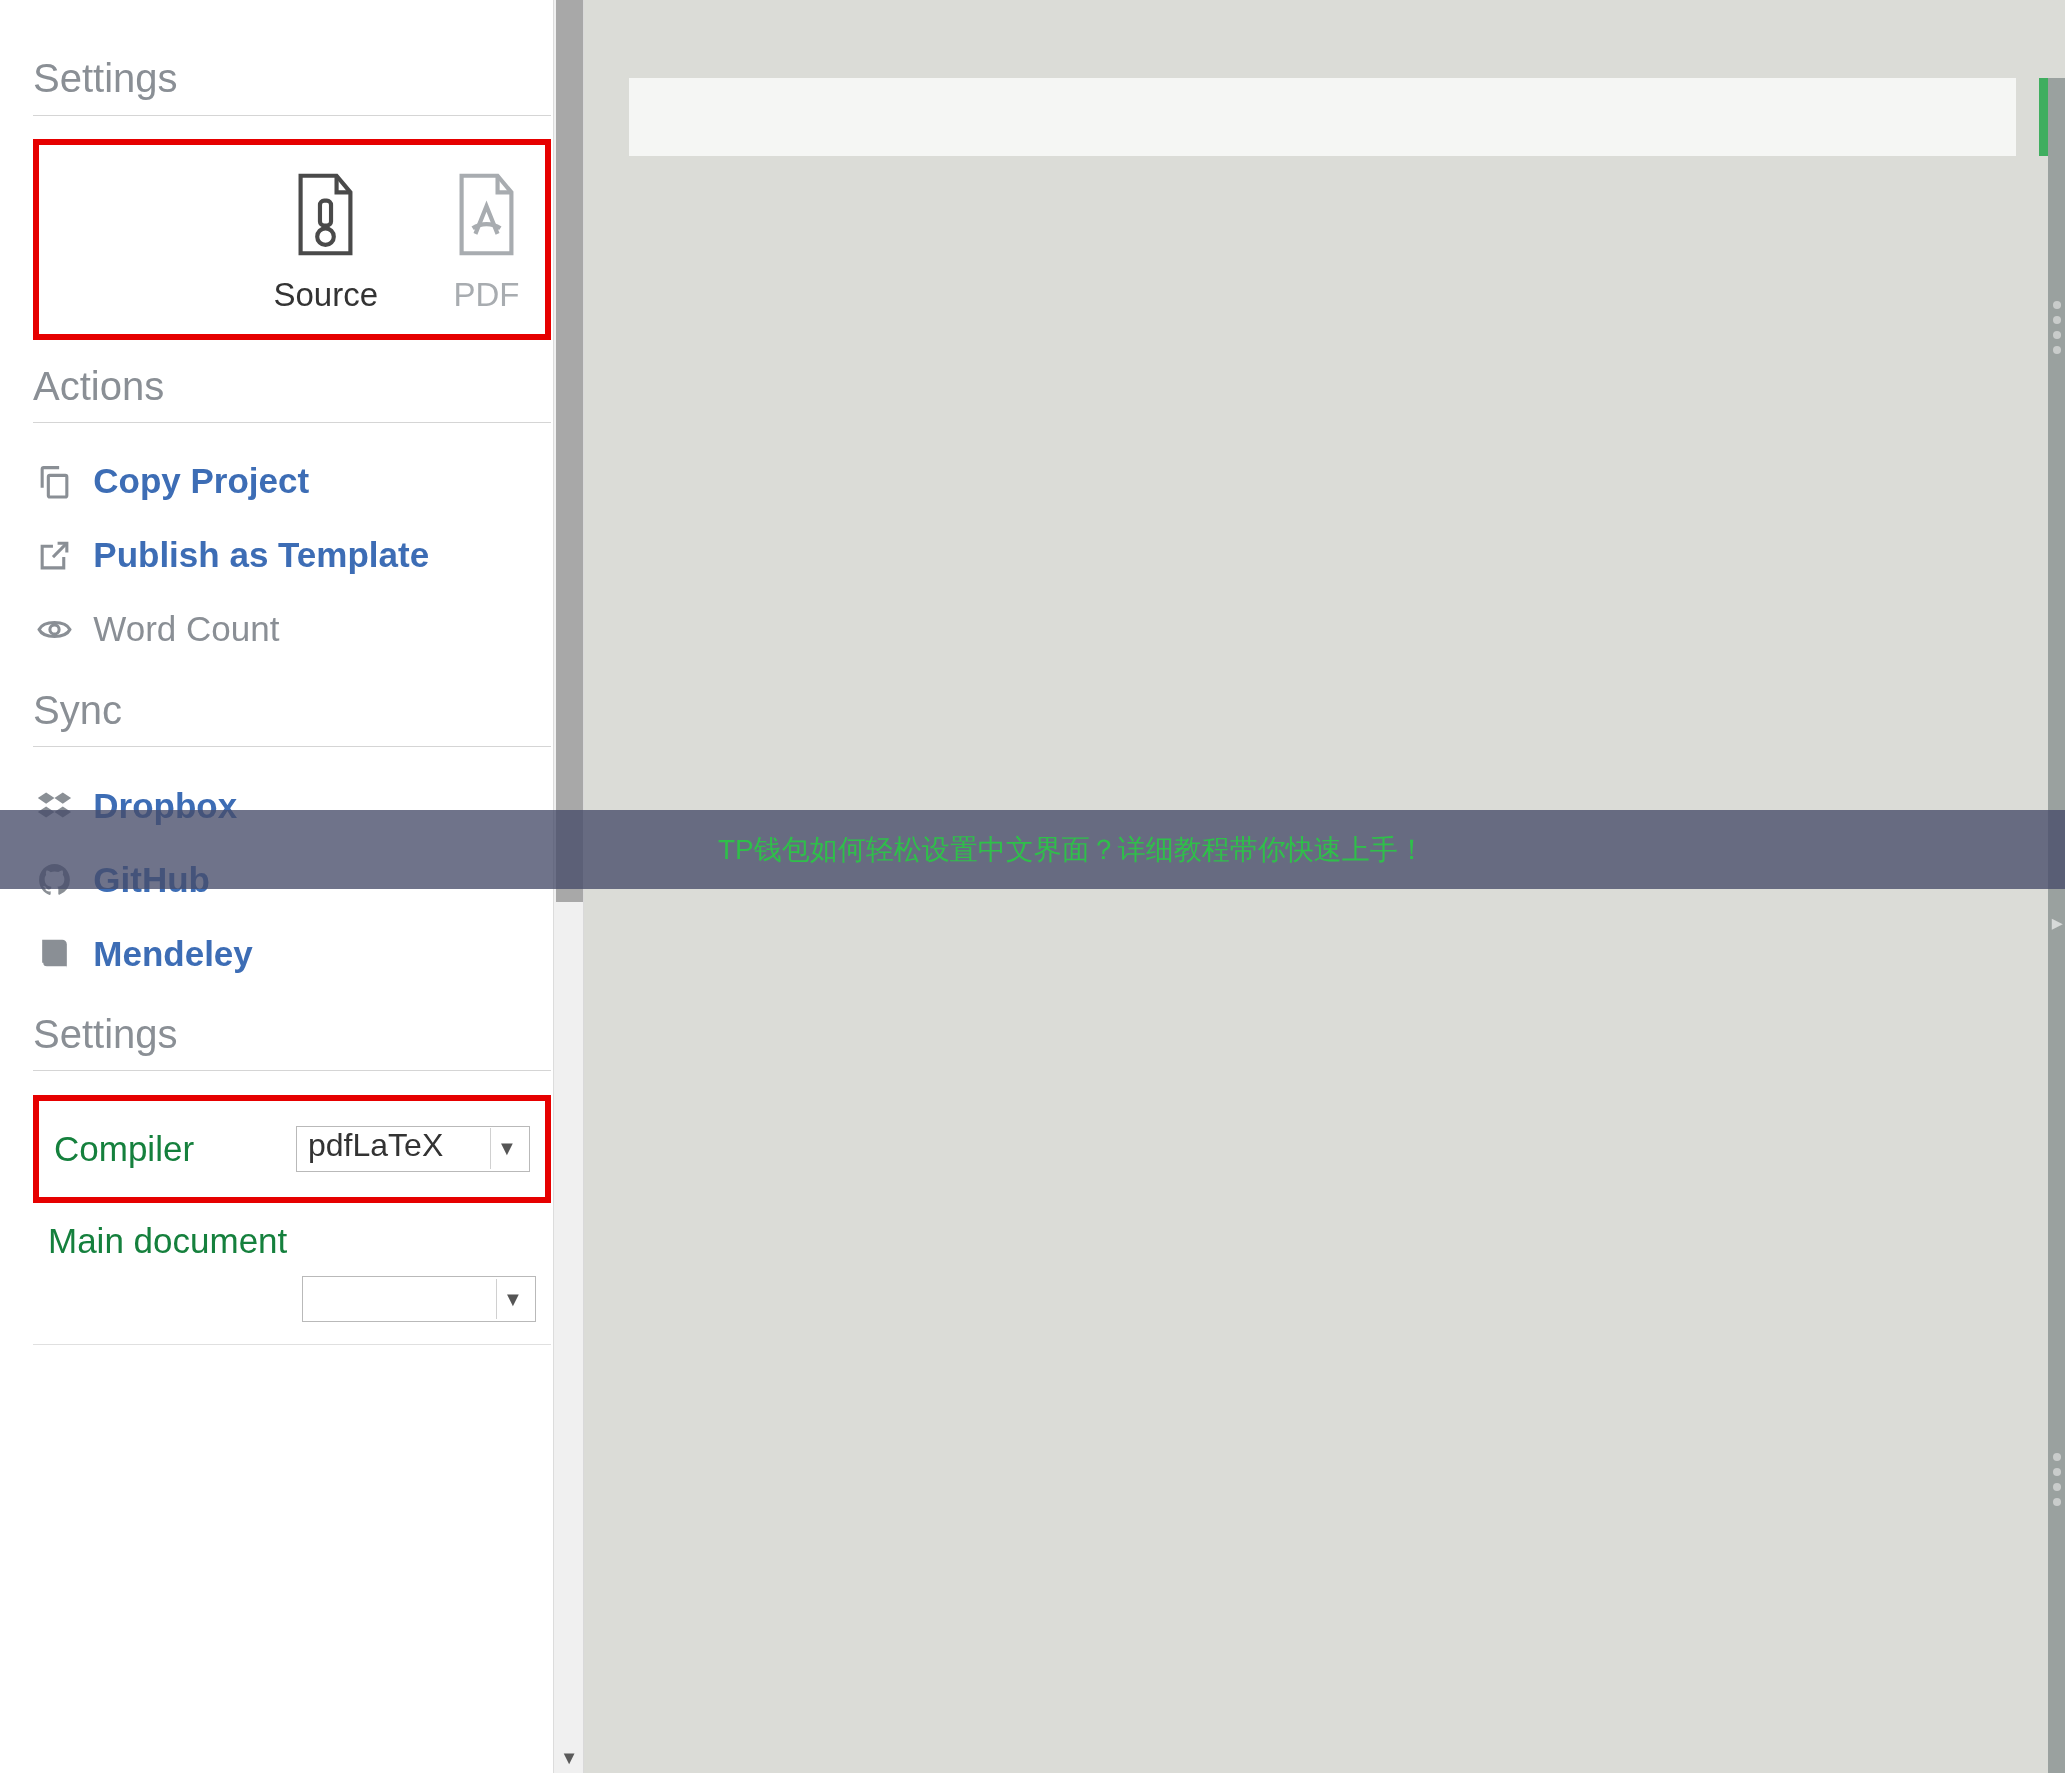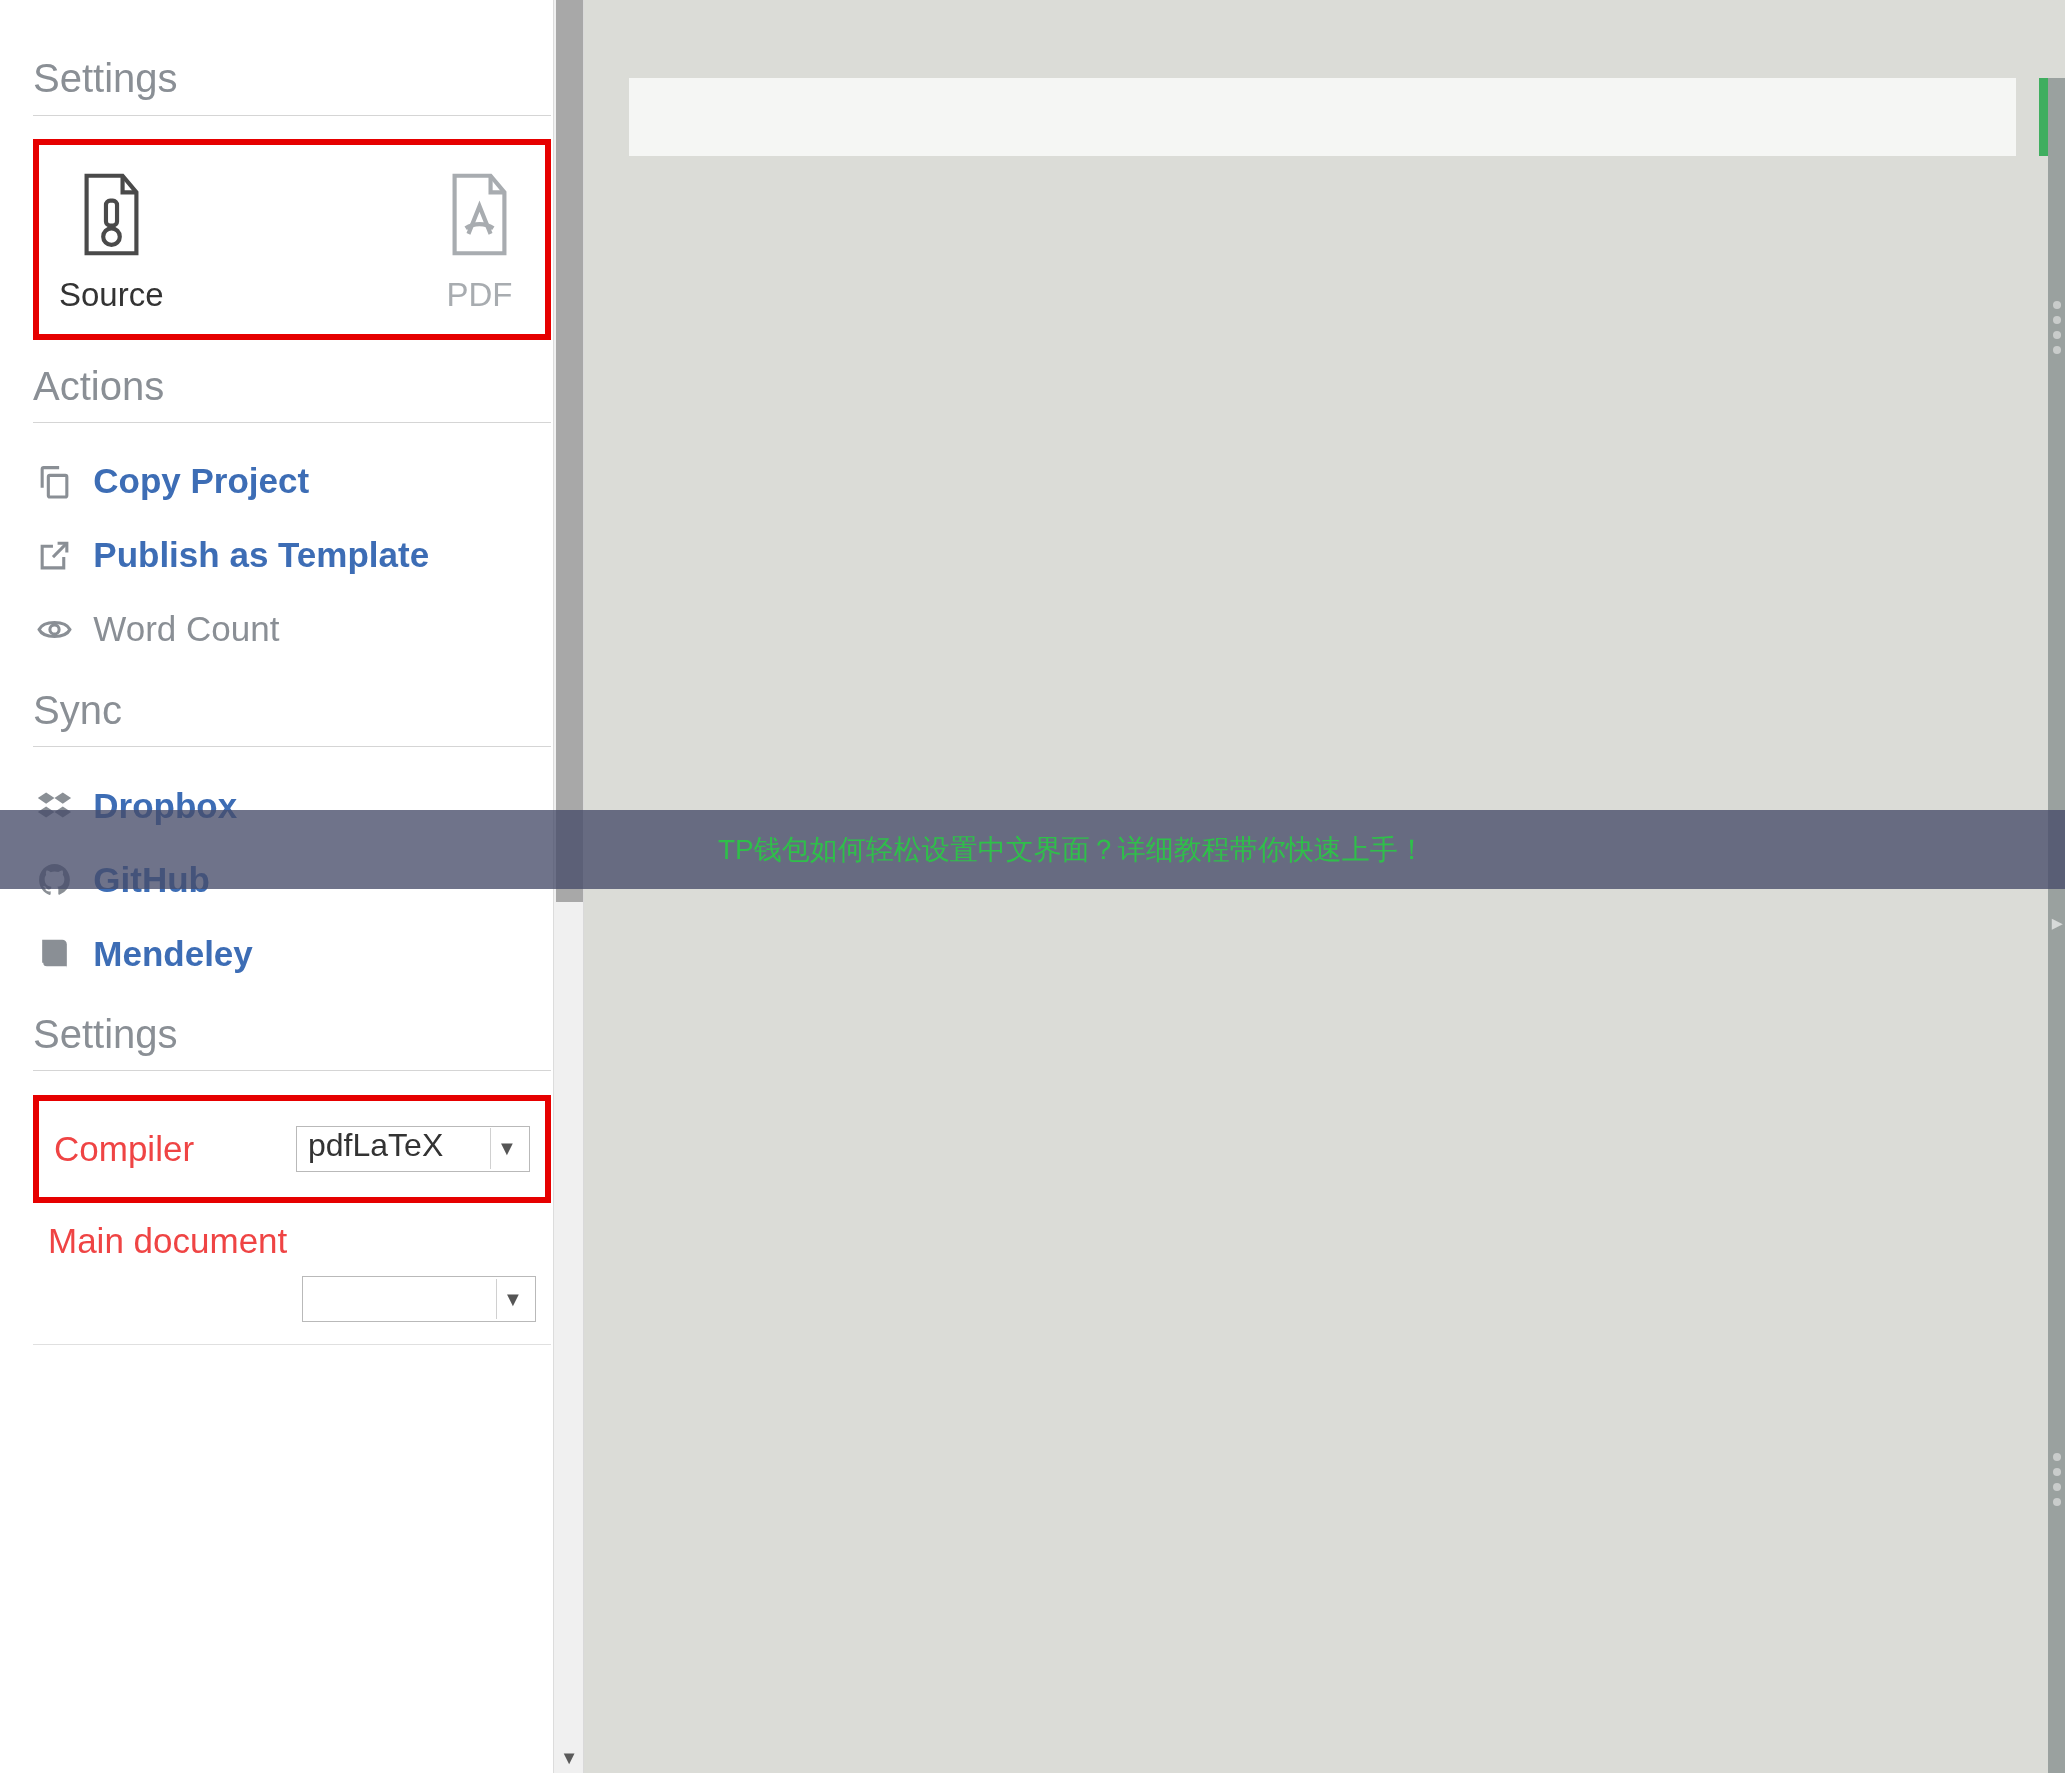--- a/index.html
+++ b/index.html
@@ -72,24 +72,24 @@
   }
   .section-hr {
     border: none;
     border-top: 1.7px solid #d5d5d5;
     margin-bottom: 23.4px;
   }
 
   
   .download-box {
     border: 6.7px solid #e60000;
-    padding: 28px 32px 20px 20px;
+    padding: 28px 25px 20px 20px;
     display: flex;
     gap: 75px;
-    justify-content: space-between;
+    justify-content: flex-end;
     align-items: flex-end;
     margin-bottom: 3.3px;
   }
   .dl-item {
     display: flex;
     flex-direction: column;
     align-items: center;
     gap: 20px;
     cursor: pointer;
   }
@@ -128,21 +128,21 @@
     align-items: center;
     justify-content: space-between;
     gap: 23.4px;
     padding: 8.3px 10px;
   }
   .settings-highlight {
     border: 6.7px solid #e60000;
     margin-top: 3.3px;
     padding: 25px 15px;
   }
-  .settings-label { font-size: 35px; color: #ef4444; }
+  .settings-label { font-size: 35px; color: #15803d; }
   .select {
     border: 1.7px solid #b9b9b9;
     background: #ffffff;
     height: 46px;
     min-width: 234px;
     padding: 0 37px 0 11px;
     font-size: 32px;
     color: #333333;
     position: relative;
     display: flex;

